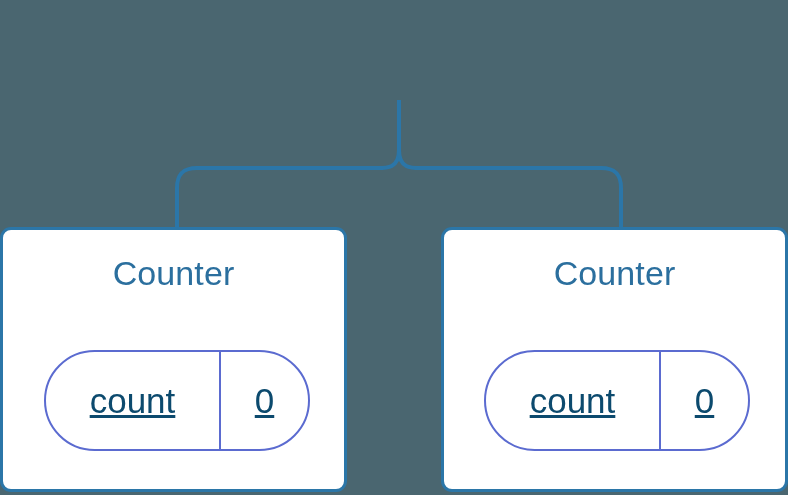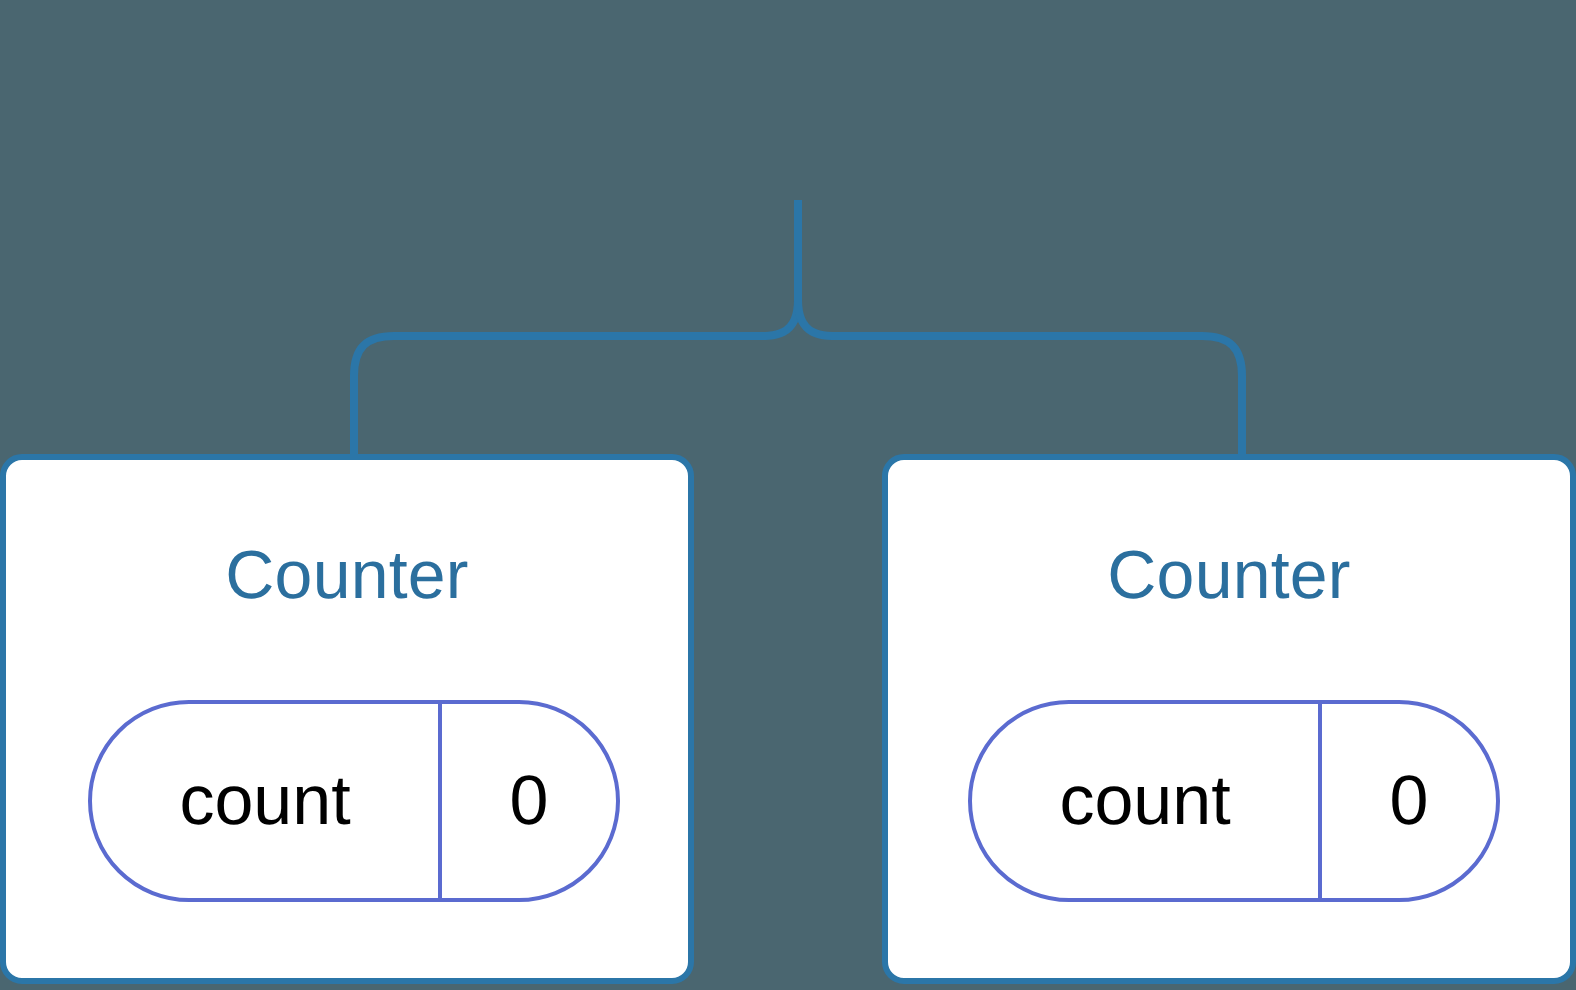--- a/index.html
+++ b/index.html
@@ -56,44 +56,45 @@
     height: 265px;
     justify-content: flex-start;
   }
   #child-node-0 { left: 0px; }
   #child-node-1 { left: 441px; }
   .child-title {
     color: #2b6f9e;
     font-size: 34px;
     line-height: 1;
     letter-spacing: 0.1px;
-    margin-top: 41px;
+    margin-top: 26px;
   }
   .state-pill {
     position: absolute;
     top: 120px;
     box-sizing: border-box;
     width: 266px;
     height: 101px;
     border: 2px solid #5b6bd0;
     border-radius: 52px;
     background: #ffffff;
     display: flex;
     align-items: stretch;
     overflow: hidden;
   }
   #child-node-0 .state-pill { left: 41px; }
   #child-node-1 .state-pill { left: 40px; }
   .pill-key, .pill-val {
     display: flex;
     align-items: center;
     justify-content: center;
-    color: #000000;
+    color: #0c4a6e;
     font-size: 35px;
     line-height: 1;
+    text-decoration: underline;
   }
   .pill-key {
     width: 175px;
     border-right: 2px solid #5b6bd0;
     box-sizing: border-box;
   }
   .pill-val {
     flex: 1 1 auto;
   }
 </style>

